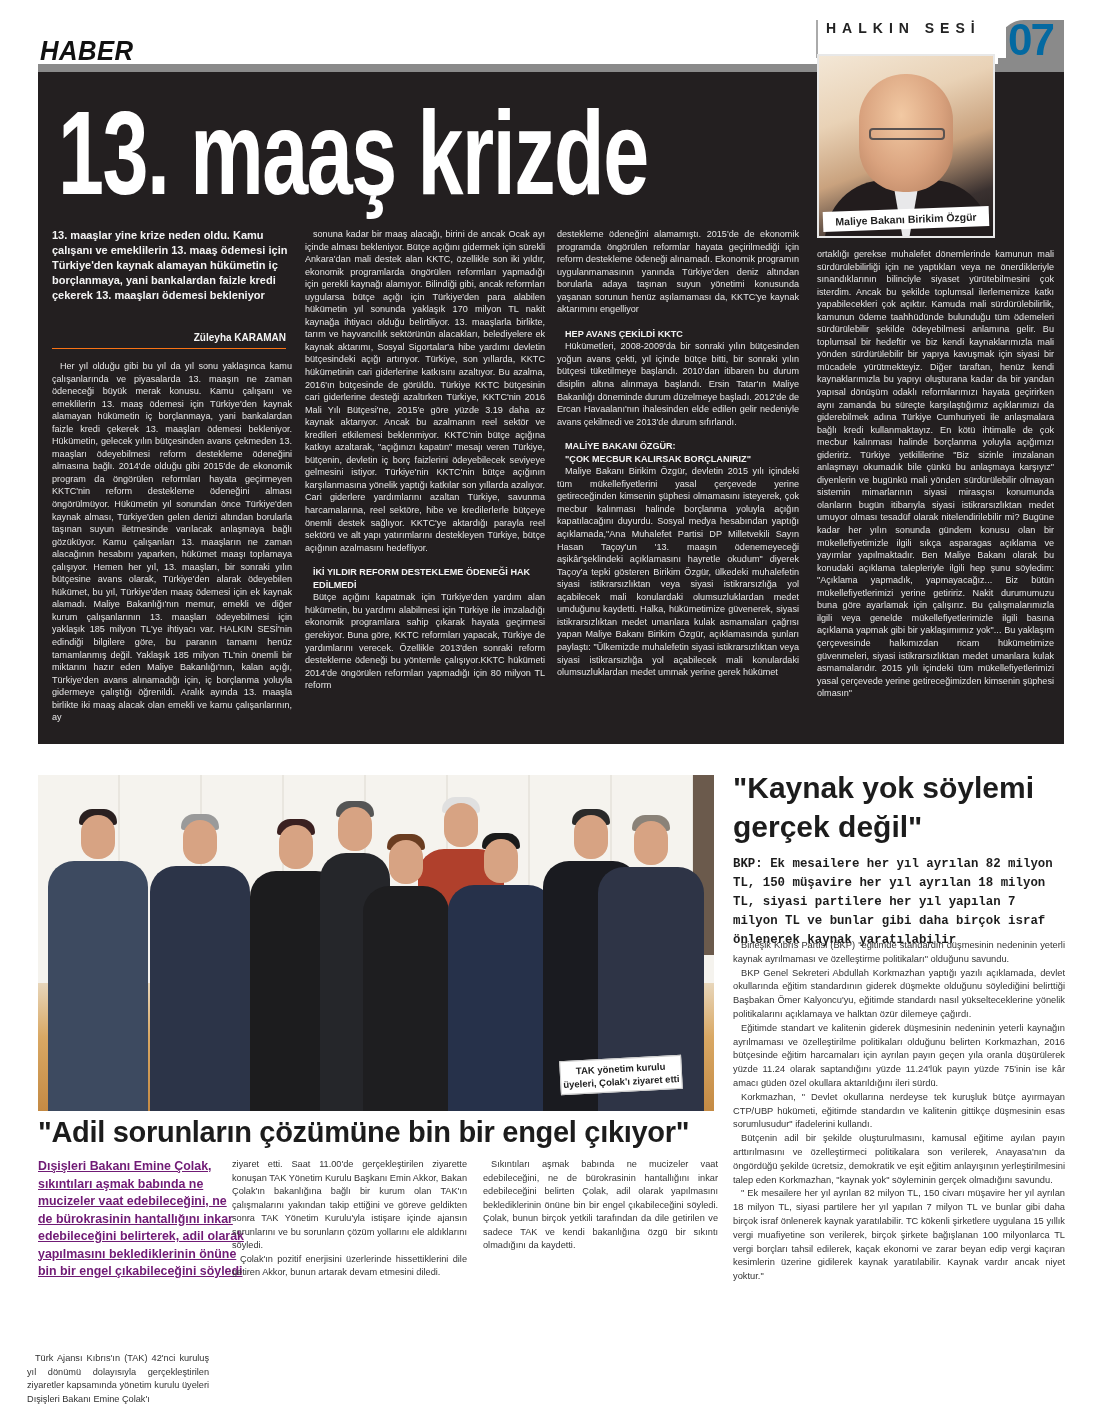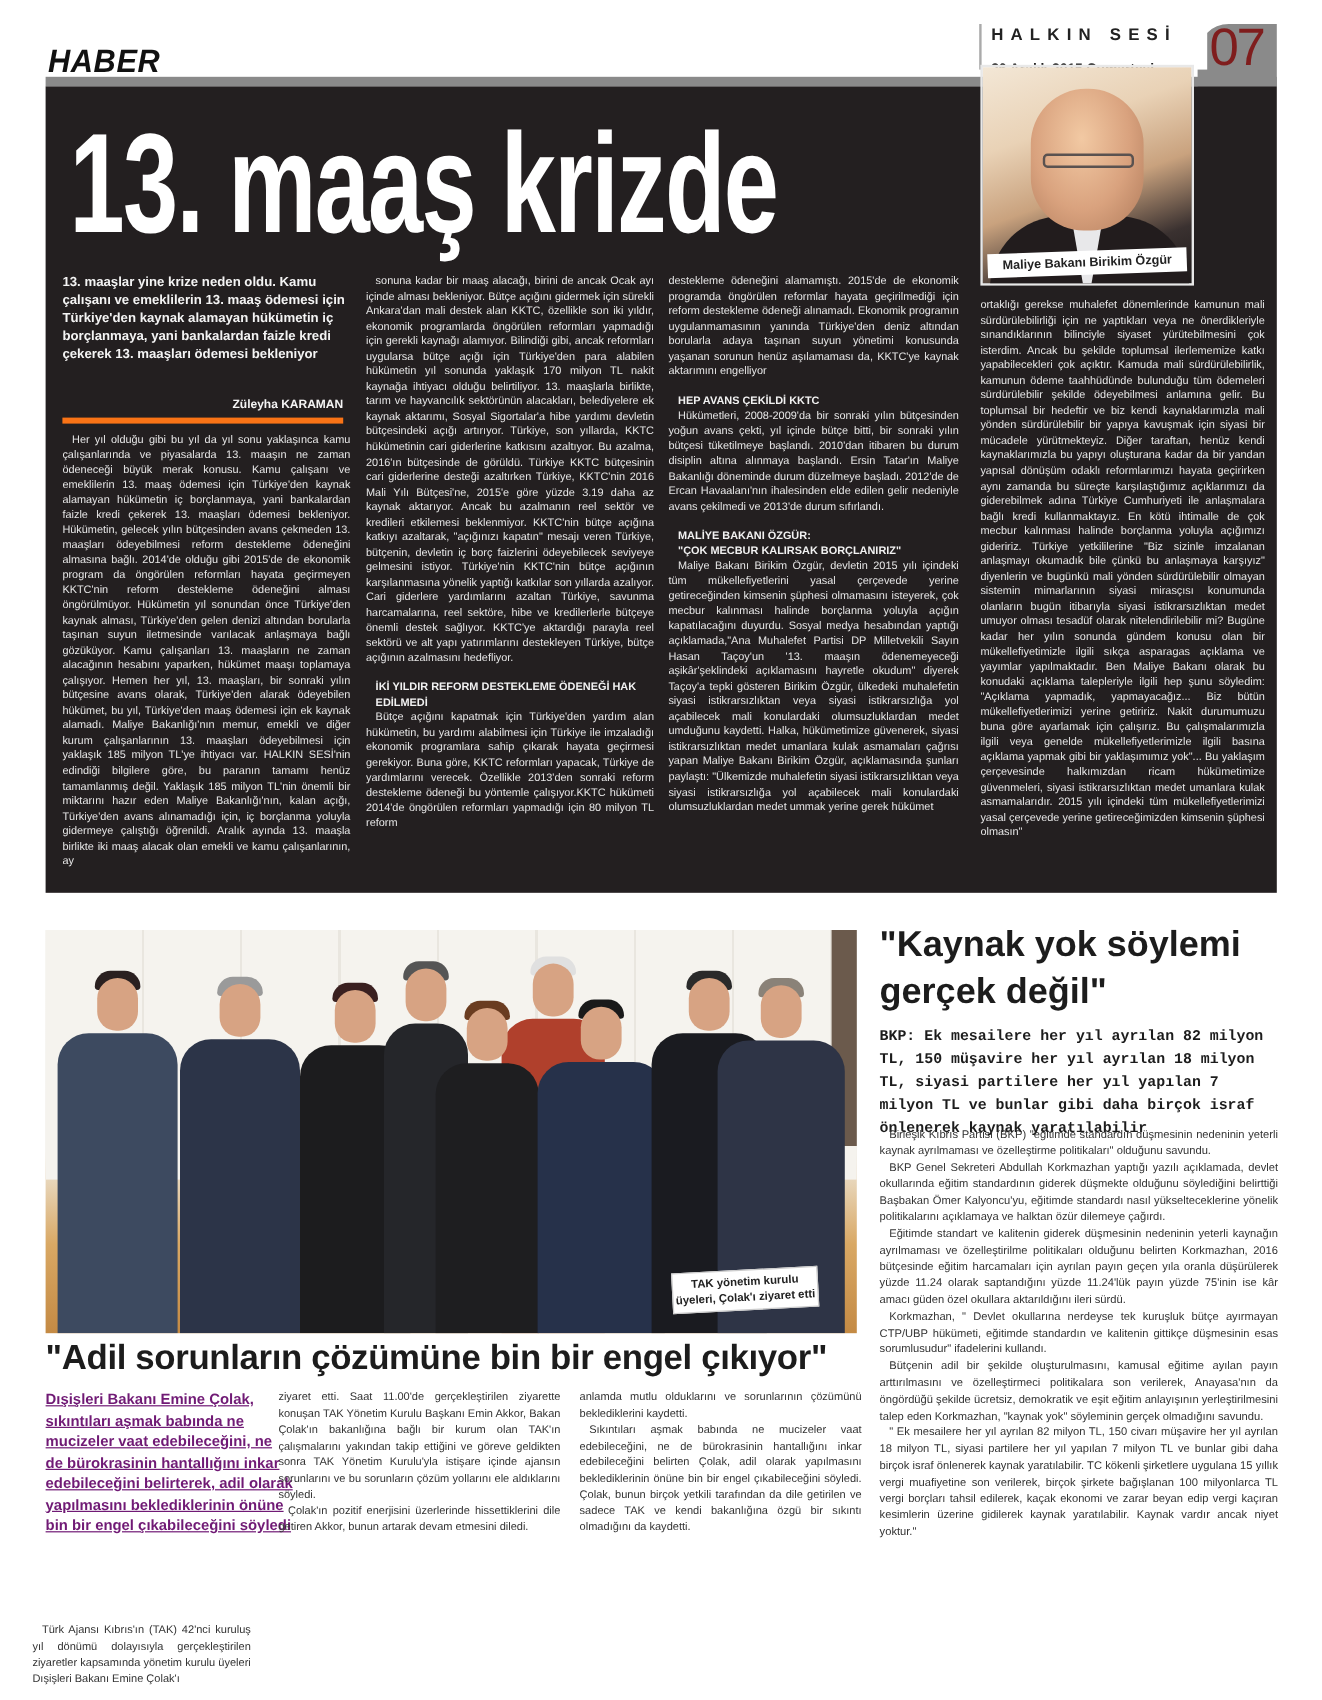--- a/index.html
+++ b/index.html
@@ -18,21 +18,21 @@
     position: absolute; left: 816px; top: 20px; width: 190px; height: 38px;
     border-left: 2px solid #aaa; padding-left: 8px; background: #fff;
   }
   .masthead .paper-name { font-size: 14px; font-weight: 700; letter-spacing: 6px; color: #222; line-height: 16px; }
   .masthead .date { font-size: 11.5px; font-weight: 700; color: #222; margin-top: 16px; line-height: 13px; }
   .page-tab {
     position: absolute; left: 998px; top: 20px; width: 66px; height: 52px;
     background: #8a8a8a; border-top-left-radius: 26px;
   }
   .page-num {
-    position: absolute; left: 1008px; top: 18px; font-size: 44px; font-weight: 400; color: #7f1d1d;
+    position: absolute; left: 1008px; top: 18px; font-size: 44px; font-weight: 700; color: #0369a1;
     letter-spacing: -2px; line-height: 44px;
   }
 
   
   .black-block { position: absolute; left: 38px; top: 72px; width: 1026px; height: 672px; background: #231f20; }
   .headline {
     position: absolute; left: 58px; top: 78px;
     font-family: "Liberation Sans", sans-serif; font-weight: 700; font-size: 118px;
     color: #ffffff; line-height: 150px; letter-spacing: -2px;
     transform: scaleX(0.70); transform-origin: left top; white-space: nowrap;
@@ -56,21 +56,21 @@
     position: absolute; left: 823px; top: 209px; width: 166px; height: 20px;
     background: #ffffff; font-size: 10.5px; font-weight: 700; color: #222;
     text-align: center; line-height: 20px; transform: rotate(-2deg);
   }
 
   .col { position: absolute; color: #e6e6e6; font-size: 9.1px; line-height: 12.55px; text-align: justify; }
   .col p { text-indent: 8px; }
   .col .sub { font-weight: 700; color: #f2f2f2; margin-top: 12px; margin-left: 8px; text-indent: 0; text-align: left; }
   .col .sub + p { margin-top: 0; }
   .lede { position: absolute; left: 52px; top: 228px; width: 240px; color: #f4f4f4; font-weight: 700; font-size: 11px; line-height: 15px; }
-  .byline { position: absolute; left: 52px; top: 332px; width: 234px; color: #f4f4f4; font-weight: 700; font-size: 10px; text-align: right; padding-bottom: 5px; border-bottom: 5px solid #f97316; }
+  .byline { position: absolute; left: 52px; top: 332px; width: 234px; color: #f4f4f4; font-weight: 700; font-size: 10px; text-align: right; padding-bottom: 5px; border-bottom: 1px solid #f97316; }
 
   
   .group-photo {
     position: absolute; left: 38px; top: 775px; width: 676px; height: 336px; overflow: hidden;
     background: linear-gradient(180deg, #f4f1ea 0%, #eeeae0 55%, #d9a864 78%, #c48a44 100%);
   }
   .group-photo .wall { position: absolute; left: 0; top: 0; width: 100%; height: 62%; background: repeating-linear-gradient(90deg, #f5f3ee 0 80px, #e9e6df 80px 82px); }
   .group-photo .door { position: absolute; left: 655px; top: 0; width: 40px; height: 180px; background: #6b5a4c; }
   .person { position: absolute; bottom: 0; border-radius: 26px 26px 0 0; }
   .person .face { position: absolute; left: 50%; transform: translateX(-50%); top: -46px; width: 34px; height: 44px; border-radius: 17px 17px 16px 16px; background: #d7a383; }
@@ -186,21 +186,20 @@
 <div class="story2-deck">Dışişleri Bakanı Emine Çolak, sıkıntıları aşmak babında ne mucizeler vaat edebileceğini, ne de bürokrasinin hantallığını inkar edebileceğini belirterek, adil olarak yapılmasını bekledikleri­nin önüne bin bir engel çıkabileceğini söyledi</div>
 
 <div class="wcol" style="left:27px; top:1352px; width:182px;">
   <p>Türk Ajansı Kıbrıs'ın (TAK) 42'nci kuruluş yıl dönümü dolayısıyla gerçekleştirilen ziyaretler kapsamında yönetim kurulu üyeleri Dışişleri Bakanı Emine Çolak'ı</p>
 </div>
 <div class="wcol" style="left:232px; top:1158px; width:235px;">
   <p style="text-indent:0">ziyaret etti. Saat 11.00'de gerçekleştirilen ziyarette konuşan TAK Yönetim Kurulu Başkanı Emin Akkor, Bakan Çolak'ın bakanlığına bağlı bir kurum olan TAK'ın çalışmalarını yakından takip ettiğini ve göreve geldikten sonra TAK Yönetim Kurulu'yla istişare içinde ajansın sorunlarını ve bu sorunların çözüm yollarını ele aldıklarını söyledi.</p>
   <p>Çolak'ın pozitif enerjisini üzerlerinde hissettiklerini dile getiren Akkor, bunun artarak devam etmesini diledi.</p>
 </div>
 <div class="wcol" style="left:483px; top:1158px; width:235px;">
-  <p style="text-indent:0">anlamda mutlu olduklarını ve sorunlarının çözümünü beklediklerini kaydetti.</p>
   <p>Sıkıntıları aşmak babında ne mucizeler vaat edebileceğini, ne de bürokrasinin hantallığını inkar edebileceğini belirten Çolak, adil olarak yapılmasını beklediklerinin önüne bin bir engel çıkabileceğini söyledi. Çolak, bunun birçok yetkili tarafından da dile getirilen ve sadece TAK ve kendi bakanlığına özgü bir sıkıntı olmadığını da kaydetti.</p>
 </div>
 
 <div class="story3-title">"Kaynak yok söylemi gerçek değil"</div>
 <div class="story3-deck">BKP: Ek mesailere her yıl ayrılan 82 milyon TL, 150 müşavire her yıl ayrılan 18 milyon TL, siyasi partilere her yıl yapılan 7 milyon TL ve bunlar gibi daha birçok israf önlenerek kaynak yaratılabilir</div>
 <div class="r-col">
   <p>Birleşik Kıbrıs Partisi (BKP) "eğitimde standardın düşmesinin nedeninin yeterli kaynak ayrılmaması ve özelleştirme politikaları" olduğunu savundu.</p>
   <p>BKP Genel Sekreteri Abdullah Korkmazhan yaptığı yazılı açıklamada, devlet okullarında eğitim standardının giderek düşmekte olduğunu söylediğini belirttiği Başbakan Ömer Kalyoncu'yu, eğitimde standardı nasıl yükselteceklerine yönelik politikalarını açıklamaya ve halktan özür dilemeye çağırdı.</p>
   <p>Eğitimde standart ve kalitenin giderek düşmesinin nedeninin yeterli kaynağın ayrılmaması ve özelleştirilme politikaları olduğunu belirten Korkmazhan, 2016 bütçesinde eğitim harcamaları için ayrılan payın geçen yıla oranla düşürülerek yüzde 11.24 olarak saptandığını yüzde 11.24'lük payın yüzde 75'inin ise kâr amacı güden özel okullara aktarıldığını ileri sürdü.</p>
   <p>Korkmazhan, " Devlet okullarına nerdeyse tek kuruşluk bütçe ayırmayan CTP/UBP hükümeti, eğitimde standardın ve kalitenin gittikçe düşmesinin esas sorumlusudur" ifadelerini kullandı.</p>

